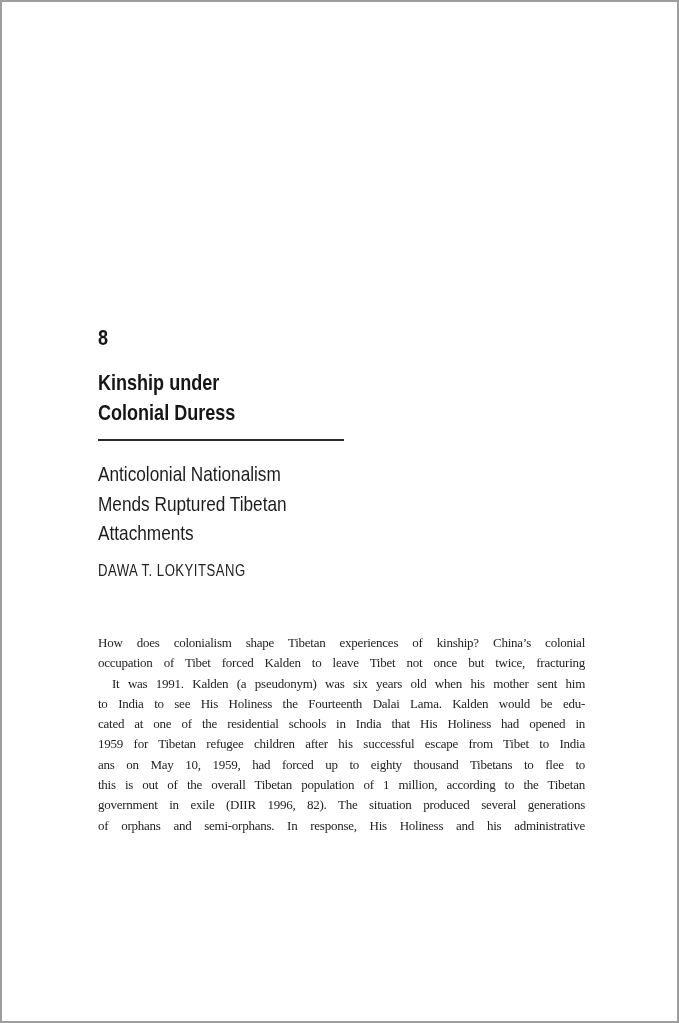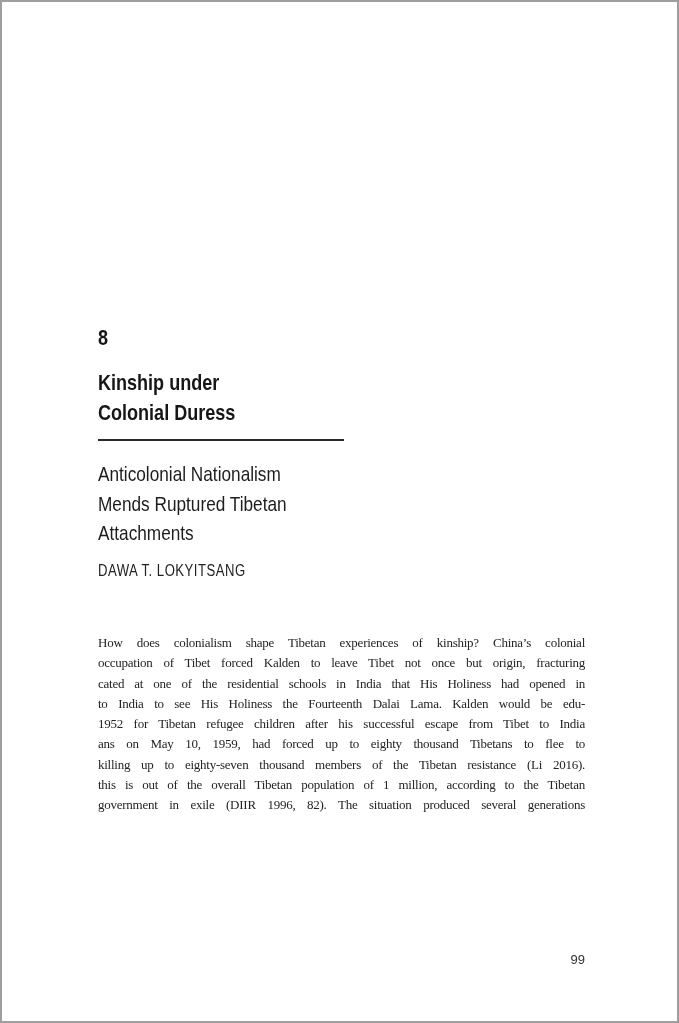--- a/index.html
+++ b/index.html
@@ -82,25 +82,25 @@
   <div class="sansblock subtitle">
       <div>Anticolonial Nationalism</div>
       <div>Mends Ruptured Tibetan</div>
       <div>Attachments</div>
     </div>
 
   <div class="sansblock author">DAWA T. LOKYITSANG</div>
 
   <div class="body-text">
       <div class="bline">How does colonialism shape Tibetan experiences of kinship? China’s colonial</div>
-      <div class="bline">occupation of Tibet forced Kalden to leave Tibet not once but origin, fracturing</div>
+      <div class="bline">occupation of Tibet forced Kalden to leave Tibet not once but twice, fracturing</div>
+      <div class="bline ind">It was 1991. Kalden (a pseudonym) was six years old when his mother sent him</div>
+      <div class="bline">to India to see His Holiness the Fourteenth Dalai Lama. Kalden would be edu-</div>
       <div class="bline">cated at one of the residential schools in India that His Holiness had opened in</div>
-      <div class="bline">to India to see His Holiness the Fourteenth Dalai Lama. Kalden would be edu-</div>
-      <div class="bline">1952 for Tibetan refugee children after his successful escape from Tibet to India</div>
+      <div class="bline">1959 for Tibetan refugee children after his successful escape from Tibet to India</div>
       <div class="bline">ans on May 10, 1959, had forced up to eighty thousand Tibetans to flee to</div>
-      <div class="bline">killing up to eighty-seven thousand members of the Tibetan resistance (Li 2016).</div>
       <div class="bline">this is out of the overall Tibetan population of 1 million, according to the Tibetan</div>
       <div class="bline">government in exile (DIIR 1996, 82). The situation produced several generations</div>
+      <div class="bline">of orphans and semi-orphans. In response, His Holiness and his administrative</div>
     </div>
 
-  <div class="folio">99</div>
 
 </div>
 
 </body></html>

